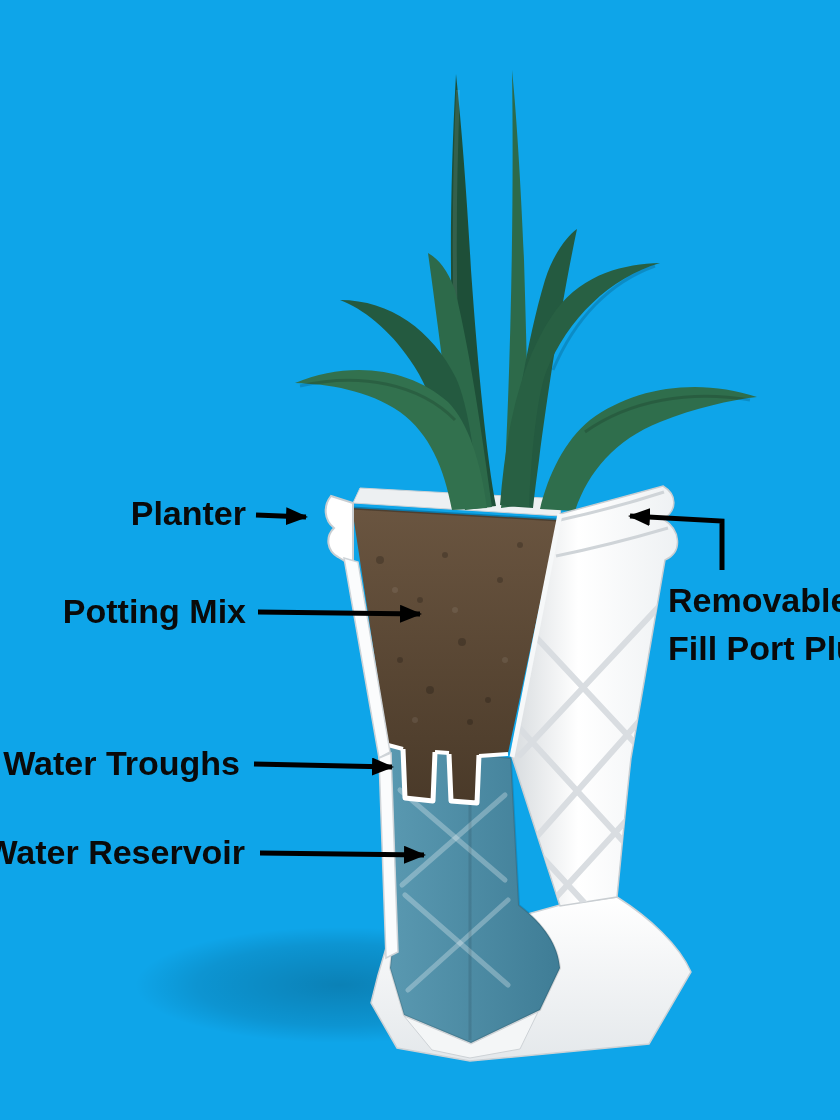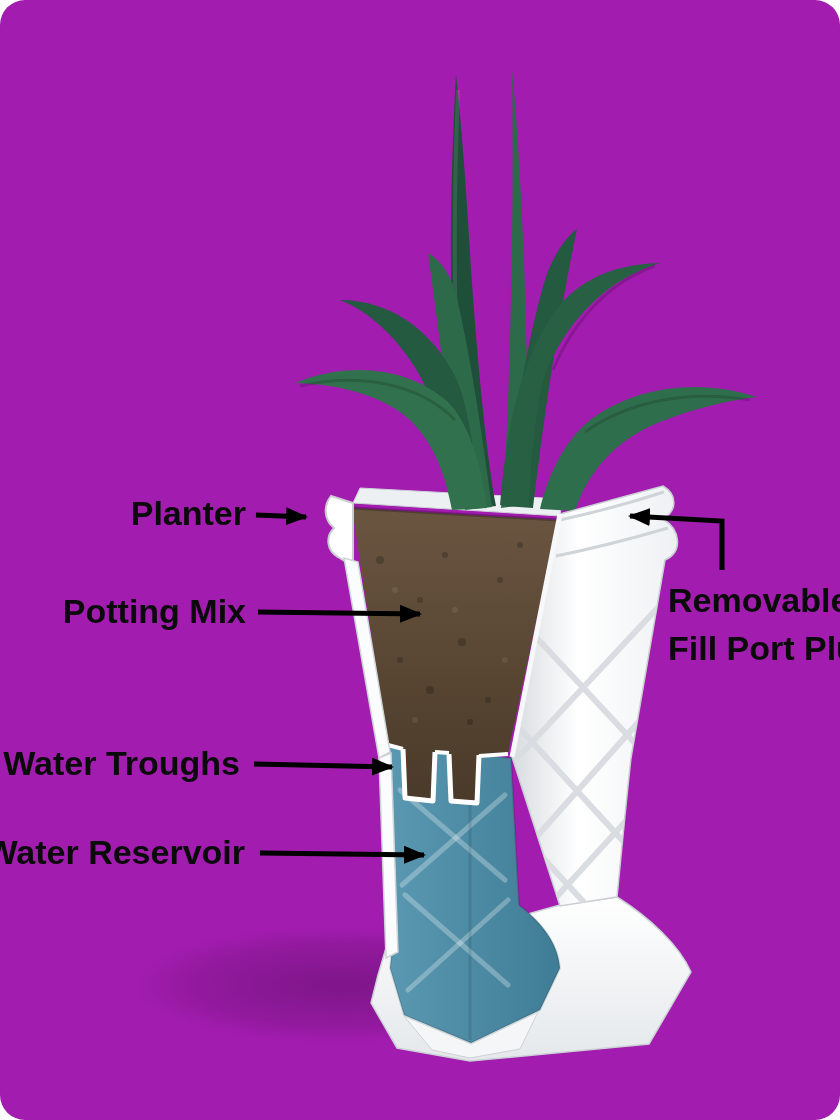--- a/index.html
+++ b/index.html
@@ -1,20 +1,19 @@
 <!DOCTYPE html>
 <html><head>
 <meta charset="utf-8">
 <style>
   html,body { margin:0; padding:0; background:#ffffff; }
   .stage {
     position:relative; width:840px; height:1120px;
-    background:#a21caf; overflow:hidden; margin:0 auto;
+    background:#0ea5e9; overflow:hidden; margin:0 auto;
     font-family:"Liberation Sans", sans-serif;
-    border-radius:25px;
   }
   .stage svg { position:absolute; left:0; top:0; }
   .lbl {
     position:absolute; font-size:34px; font-weight:700; color:#0a0a0a;
     white-space:nowrap; line-height:42px;
   }
   .lbl-right { text-align:right; }
   .lbl-planter        { right:594px; top:492px; }
   .lbl-potting-mix    { right:594px; top:590px; }
   .lbl-water-troughs  { right:600px; top:742px; }

